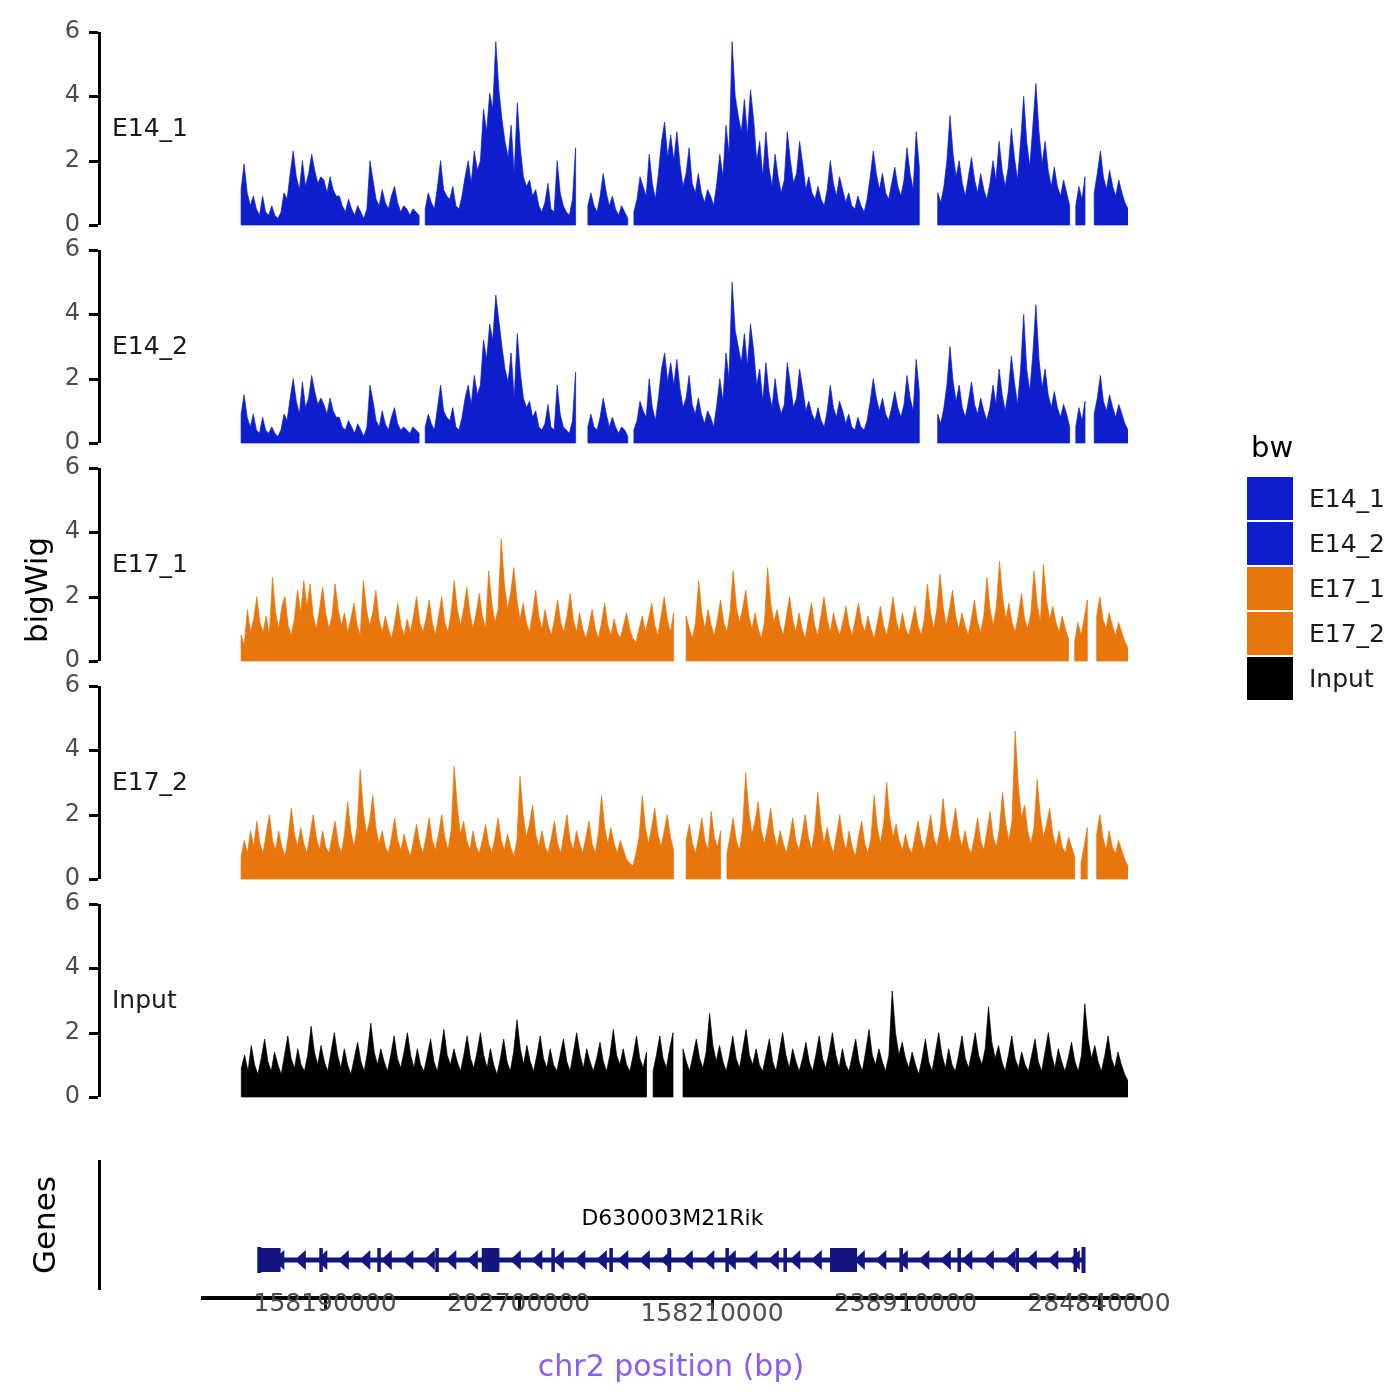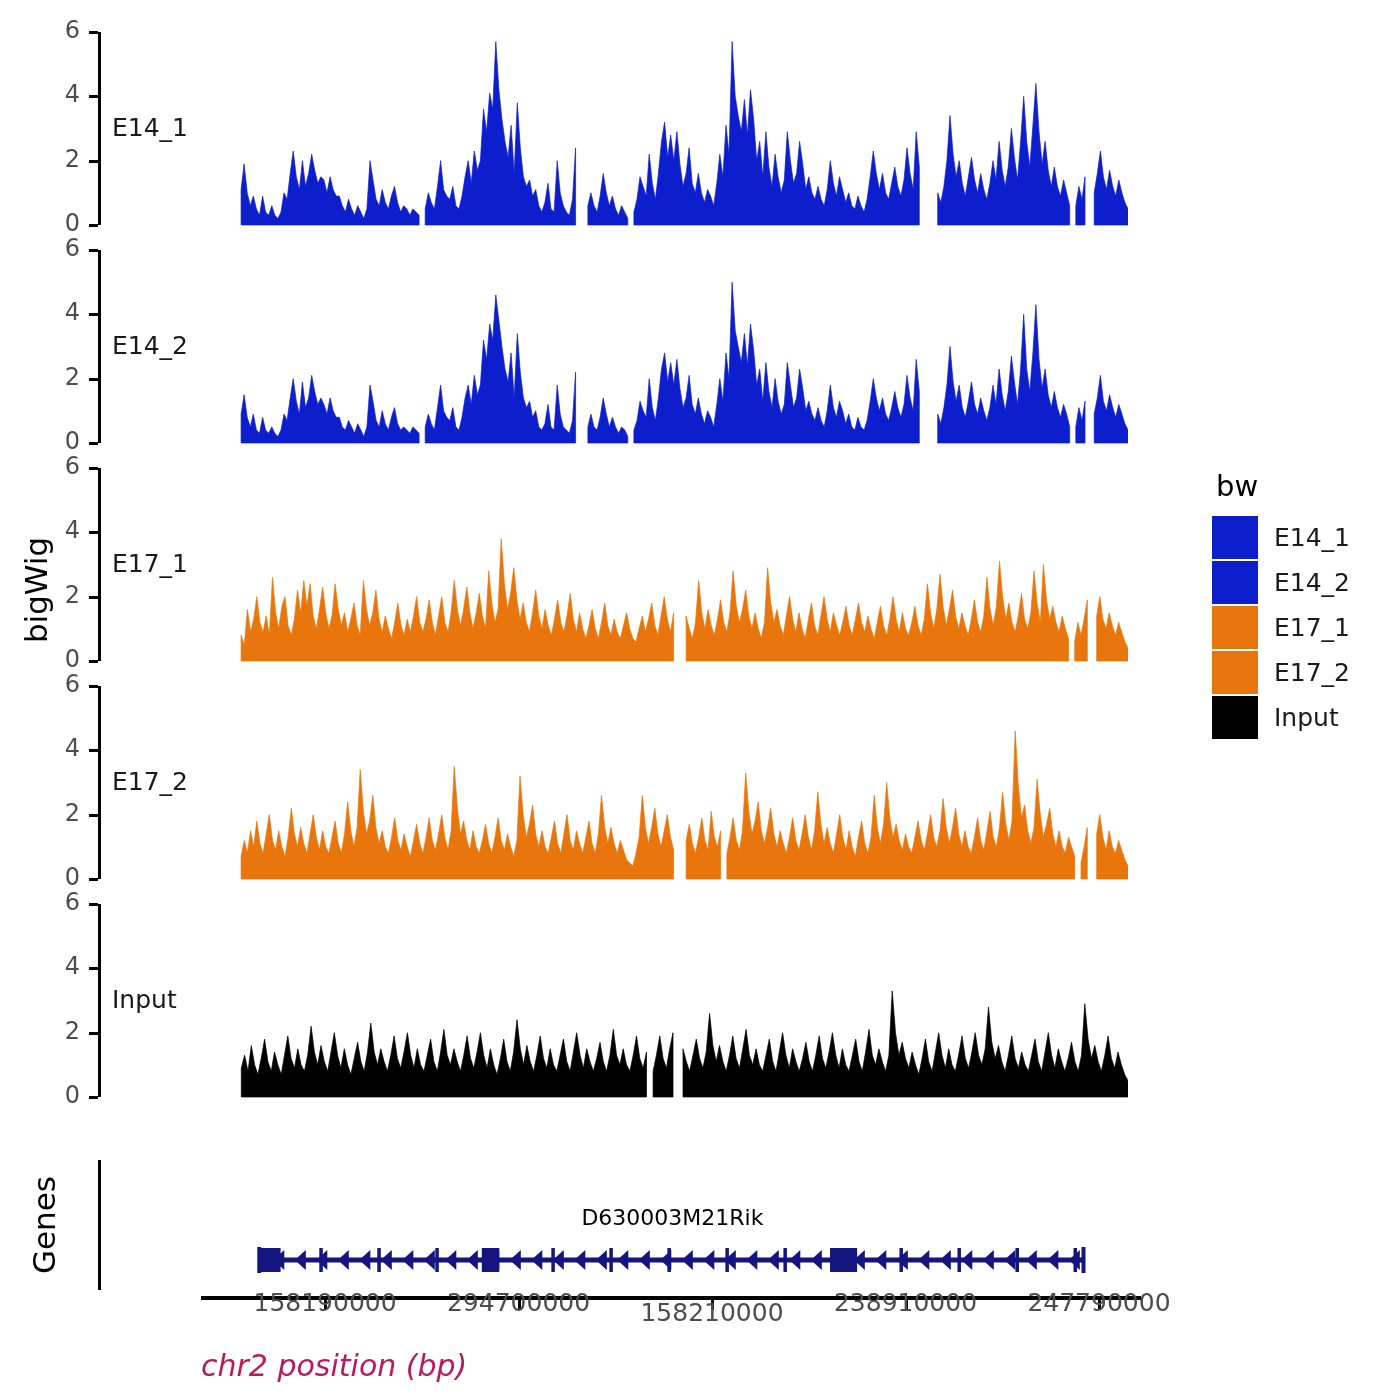--- a/index.html
+++ b/index.html
@@ -30,24 +30,24 @@
   .track{position:absolute;left:0;top:0;}
 
   
   .geneaxisline{position:absolute;left:98px;width:3px;background:#000;top:1160px;height:130px;}
   .genename{position:absolute;font-size:22px;color:#000;white-space:nowrap;}
 
   
   .xaxis{position:absolute;left:201px;top:1296px;width:940px;height:4px;background:#000;}
   .xtick{position:absolute;width:3px;height:10px;background:#000;top:1300px;}
   .xticklab{position:absolute;top:1288px;font-size:25px;color:#4d4d4d;text-align:center;transform:translateX(-50%);white-space:nowrap;}
-  .xlab{position:absolute;top:1348px;left:201px;width:940px;text-align:left;font-size:30px;color:#be185d;font-style:italic;}
-
-  
-  .legend{position:absolute;left:1212px;top:430px;margin-top:39px;}
+  .xlab{position:absolute;top:1348px;left:201px;width:940px;text-align:center;font-size:30px;color:#8b5cf6;}
+
+  
+  .legend{position:absolute;left:1247px;top:430px;}
   .legend-title{font-size:29px;color:#000;margin:0 0 12px 4px;}
   .legend-row{display:flex;align-items:center;height:45px;}
   .swatch{width:46px;height:43px;margin-right:16px;}
   .legend-label{font-size:25px;color:#1a1a1a;}
 </style>
 </head>
 <body>
 
 <div id="root">
 
@@ -221,27 +221,27 @@
         <rect x="830.0434782608696" y="13" width="27.086956521739012" height="24" fill="#151580"></rect>
       </svg>
       <div class="genename" style="left: 581.391px; top: 1205px;">D630003M21Rik</div>
     </div>
 
   <div class="xaxis"></div>
   <div id="xticks">
       <div class="xtick" style="left: 324.065px;"></div>
       <div class="xticklab" style="left: 325.065px;">158190000</div>
       <div class="xtick" style="left: 517.543px;"></div>
-      <div class="xticklab" style="left: 518.543px;">294700000</div>
+      <div class="xticklab" style="left: 518.543px;">202700000</div>
       <div class="xtick" style="left: 711.022px;"></div>
       <div class="xticklab" style="left: 712.022px; margin-top: 10px;">158210000</div>
       <div class="xtick" style="left: 904.5px;"></div>
       <div class="xticklab" style="left: 905.5px;">238910000</div>
       <div class="xtick" style="left: 1097.98px;"></div>
-      <div class="xticklab" style="left: 1098.98px;">247790000</div>
+      <div class="xticklab" style="left: 1098.98px;">284840000</div>
     </div>
   <div class="xlab">chr2 position (bp)</div>
 
   <div class="legend">
     <div class="legend-title">bw</div>
     <div id="legend-items">
         <div class="legend-row">
           <div class="swatch" style="background: rgb(13, 30, 205);"></div>
           <div class="legend-label">E14_1</div>
         </div>

